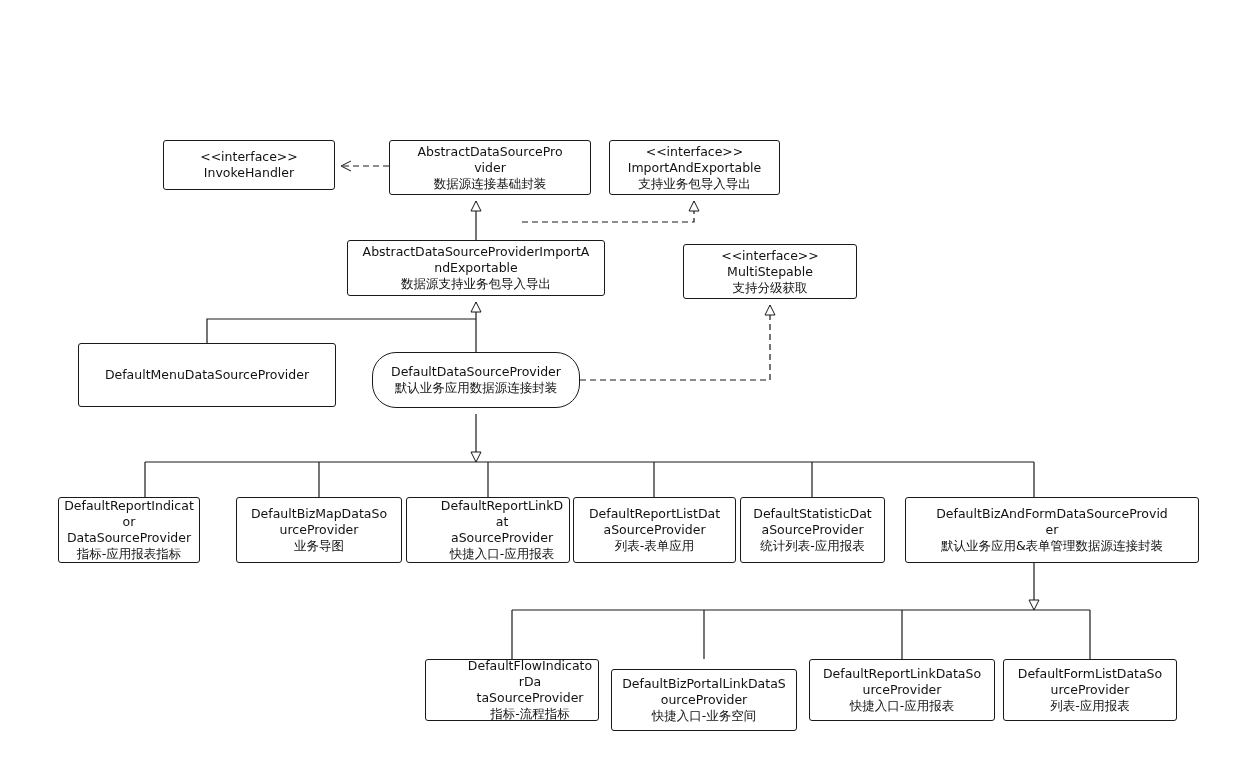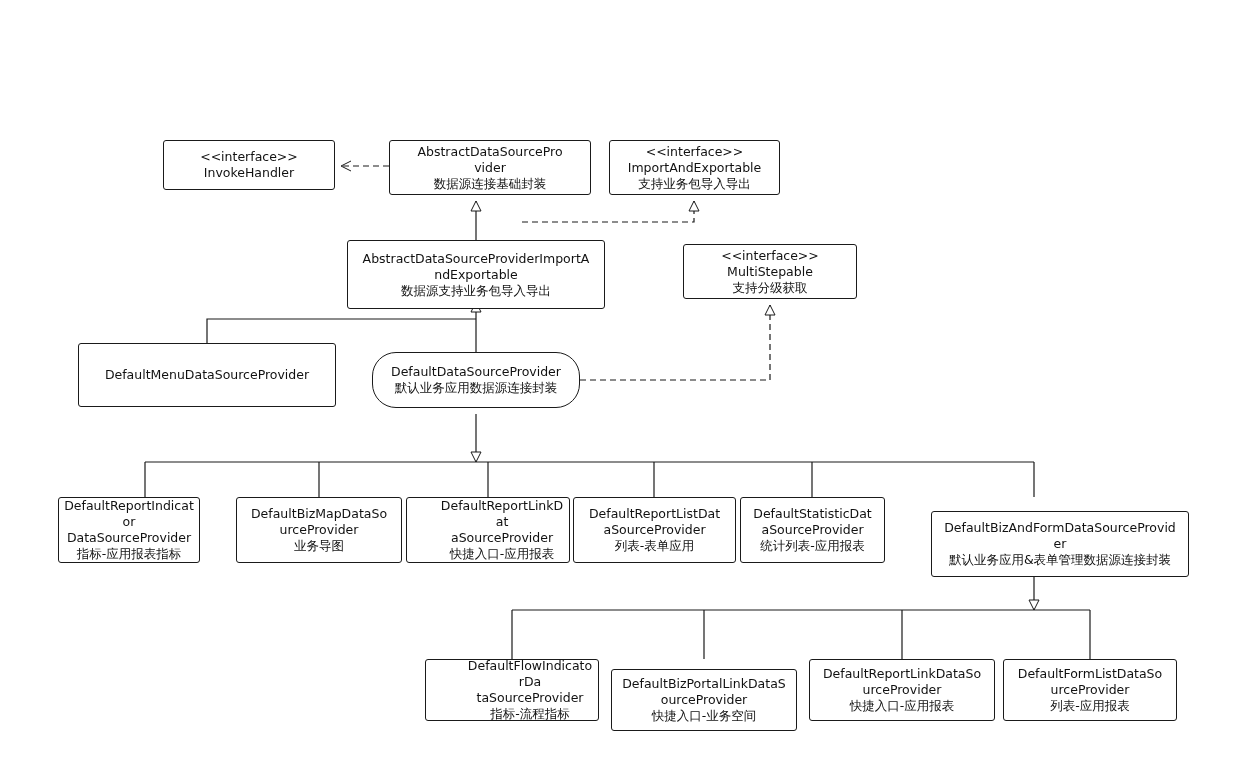--- a/index.html
+++ b/index.html
@@ -104,21 +104,21 @@
       <div class="node" style="left: 389px; top: 140px; width: 202px; height: 55px;">
         <span class="line">AbstractDataSourcePro</span>
         <span class="line">vider</span>
         <span class="line">数据源连接基础封装</span>
       </div>
       <div class="node" style="left: 609px; top: 140px; width: 171px; height: 55px;">
         <span class="line stereotype">&lt;&lt;interface&gt;&gt;</span>
         <span class="line">ImportAndExportable</span>
         <span class="line">支持业务包导入导出</span>
       </div>
-      <div class="node" style="left: 347px; top: 240px; width: 258px; height: 69px;">
+      <div class="node" style="left: 347px; top: 240px; width: 258px; height: 56px;">
         <span class="line">AbstractDataSourceProviderImportA</span>
         <span class="line">ndExportable</span>
         <span class="line">数据源支持业务包导入导出</span>
       </div>
       <div class="node" style="left: 683px; top: 244px; width: 174px; height: 55px;">
         <span class="line stereotype">&lt;&lt;interface&gt;&gt;</span>
         <span class="line">MultiStepable</span>
         <span class="line">支持分级获取</span>
       </div>
       <div class="node" style="left: 78px; top: 343px; width: 258px; height: 64px;">
@@ -146,21 +146,21 @@
       <div class="node" style="left: 573px; top: 497px; width: 163px; height: 66px;">
         <span class="line">DefaultReportListDat</span>
         <span class="line">aSourceProvider</span>
         <span class="line">列表-表单应用</span>
       </div>
       <div class="node" style="left: 740px; top: 497px; width: 145px; height: 66px;">
         <span class="line">DefaultStatisticDat</span>
         <span class="line">aSourceProvider</span>
         <span class="line">统计列表-应用报表</span>
       </div>
-      <div class="node" style="left: 905px; top: 511px; width: 258px; height: 66px; margin-left: 26px;">
+      <div class="node" style="left: 905px; top: 497px; width: 294px; height: 66px;">
         <span class="line">DefaultBizAndFormDataSourceProvid</span>
         <span class="line">er</span>
         <span class="line">默认业务应用&amp;表单管理数据源连接封装</span>
       </div>
       <div class="node" style="left: 425px; top: 659px; width: 174px; height: 62px; padding-left: 40px;">
         <span class="line">DefaultFlowIndicatorDa</span>
         <span class="line">taSourceProvider</span>
         <span class="line">指标-流程指标</span>
       </div>
       <div class="node" style="left: 611px; top: 659px; width: 186px; height: 62px; margin-top: 10px;">

